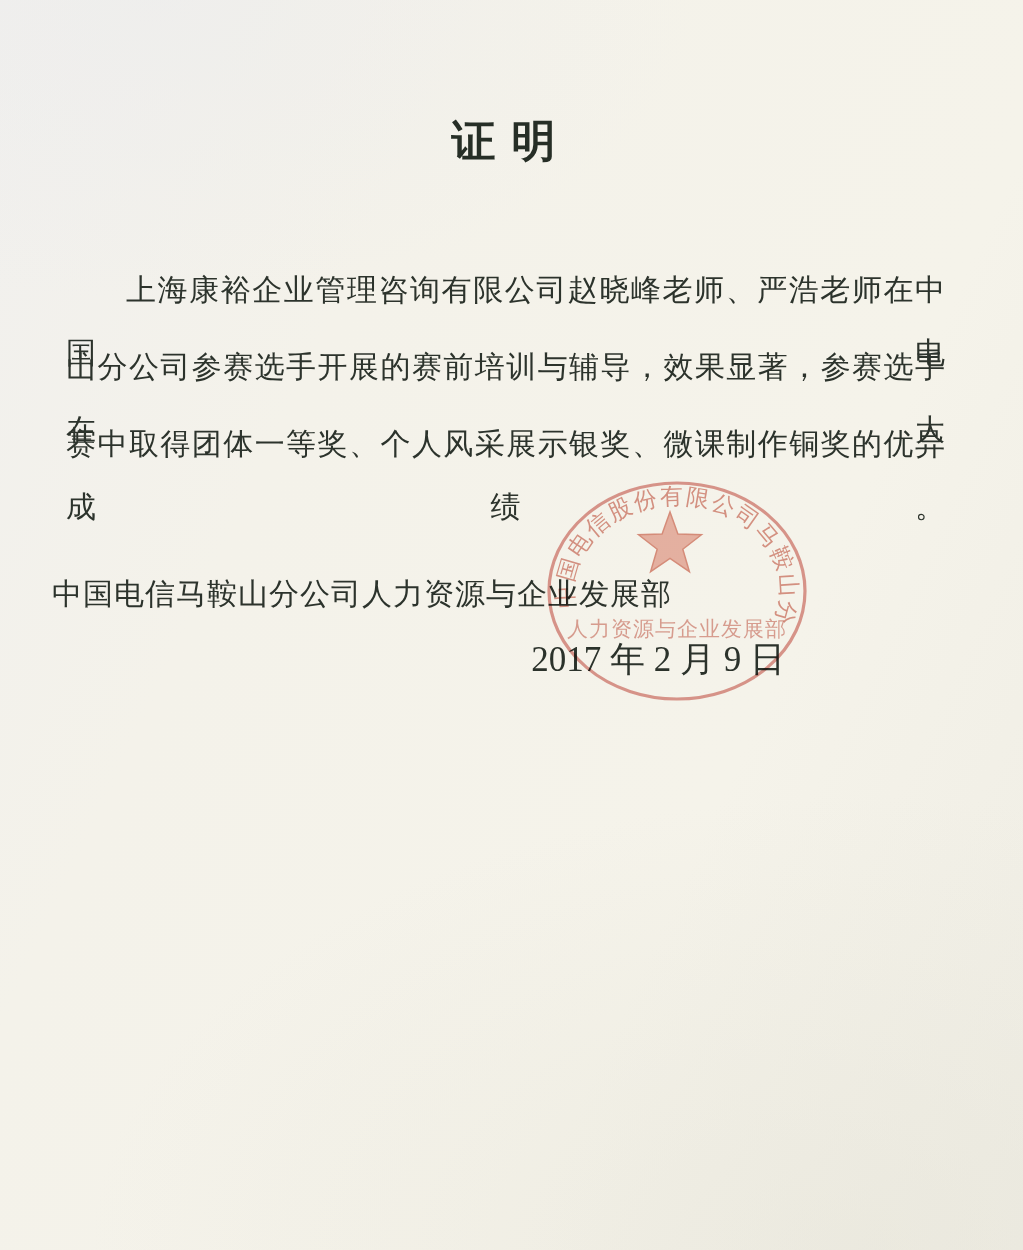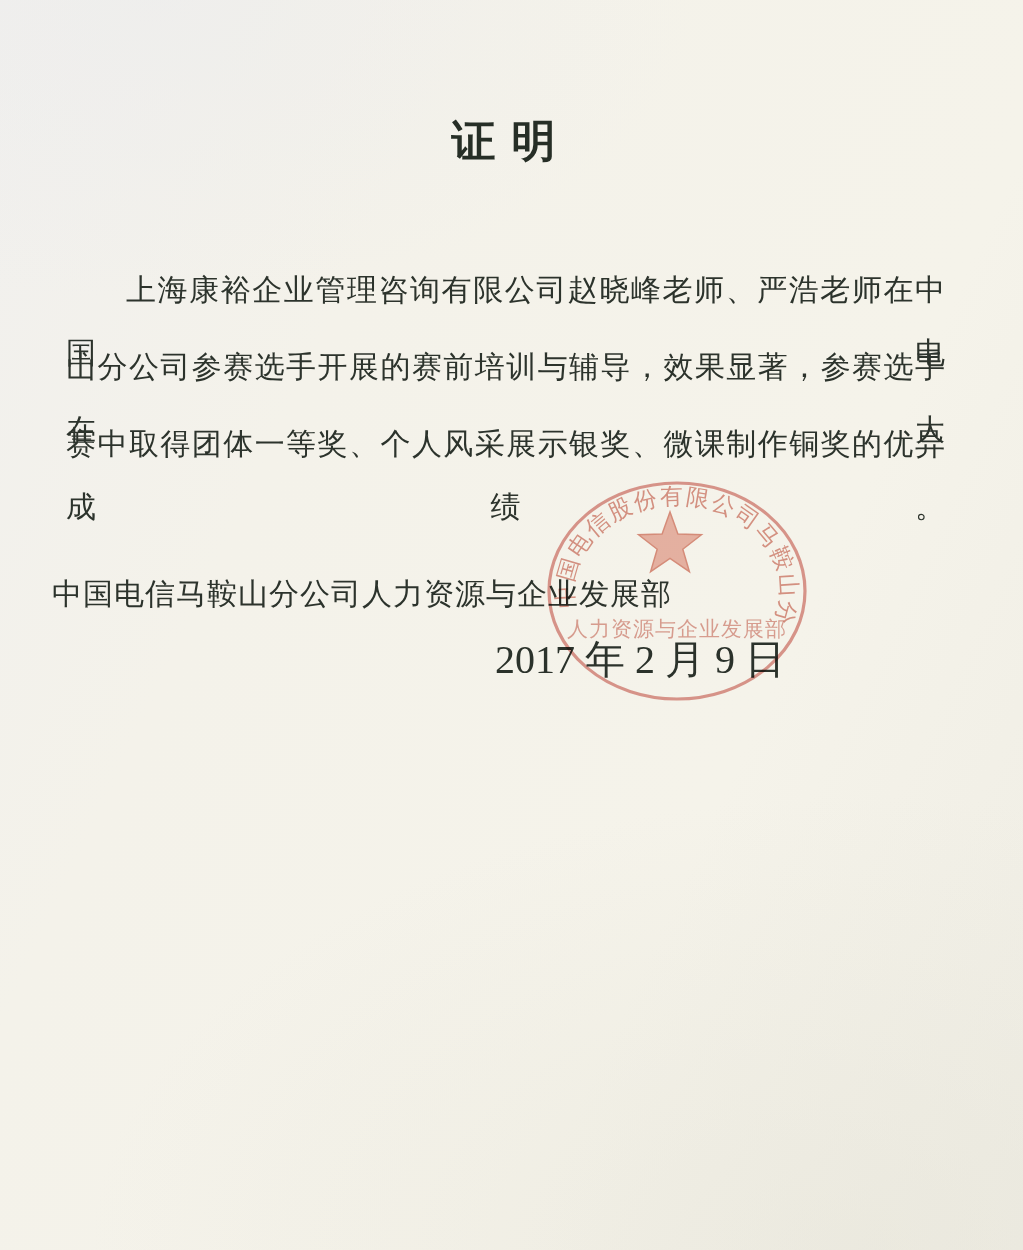--- a/index.html
+++ b/index.html
@@ -59,21 +59,21 @@
     font-size: 30px;
     line-height: 63px;
     letter-spacing: 1px;
     color: #2c332c;
   }
   .date-line {
     position: absolute;
     top: 628px;
     left: 52px;
     right: 63px;
-    font-size: 40px;
+    font-size: 35px;
     line-height: 63px;
     text-align: right;
     padding-right: 175px;
     color: #2b322b;
   }
   .stamp {
     position: absolute;
     left: 545px;
     top: 480px;
     width: 264px;

